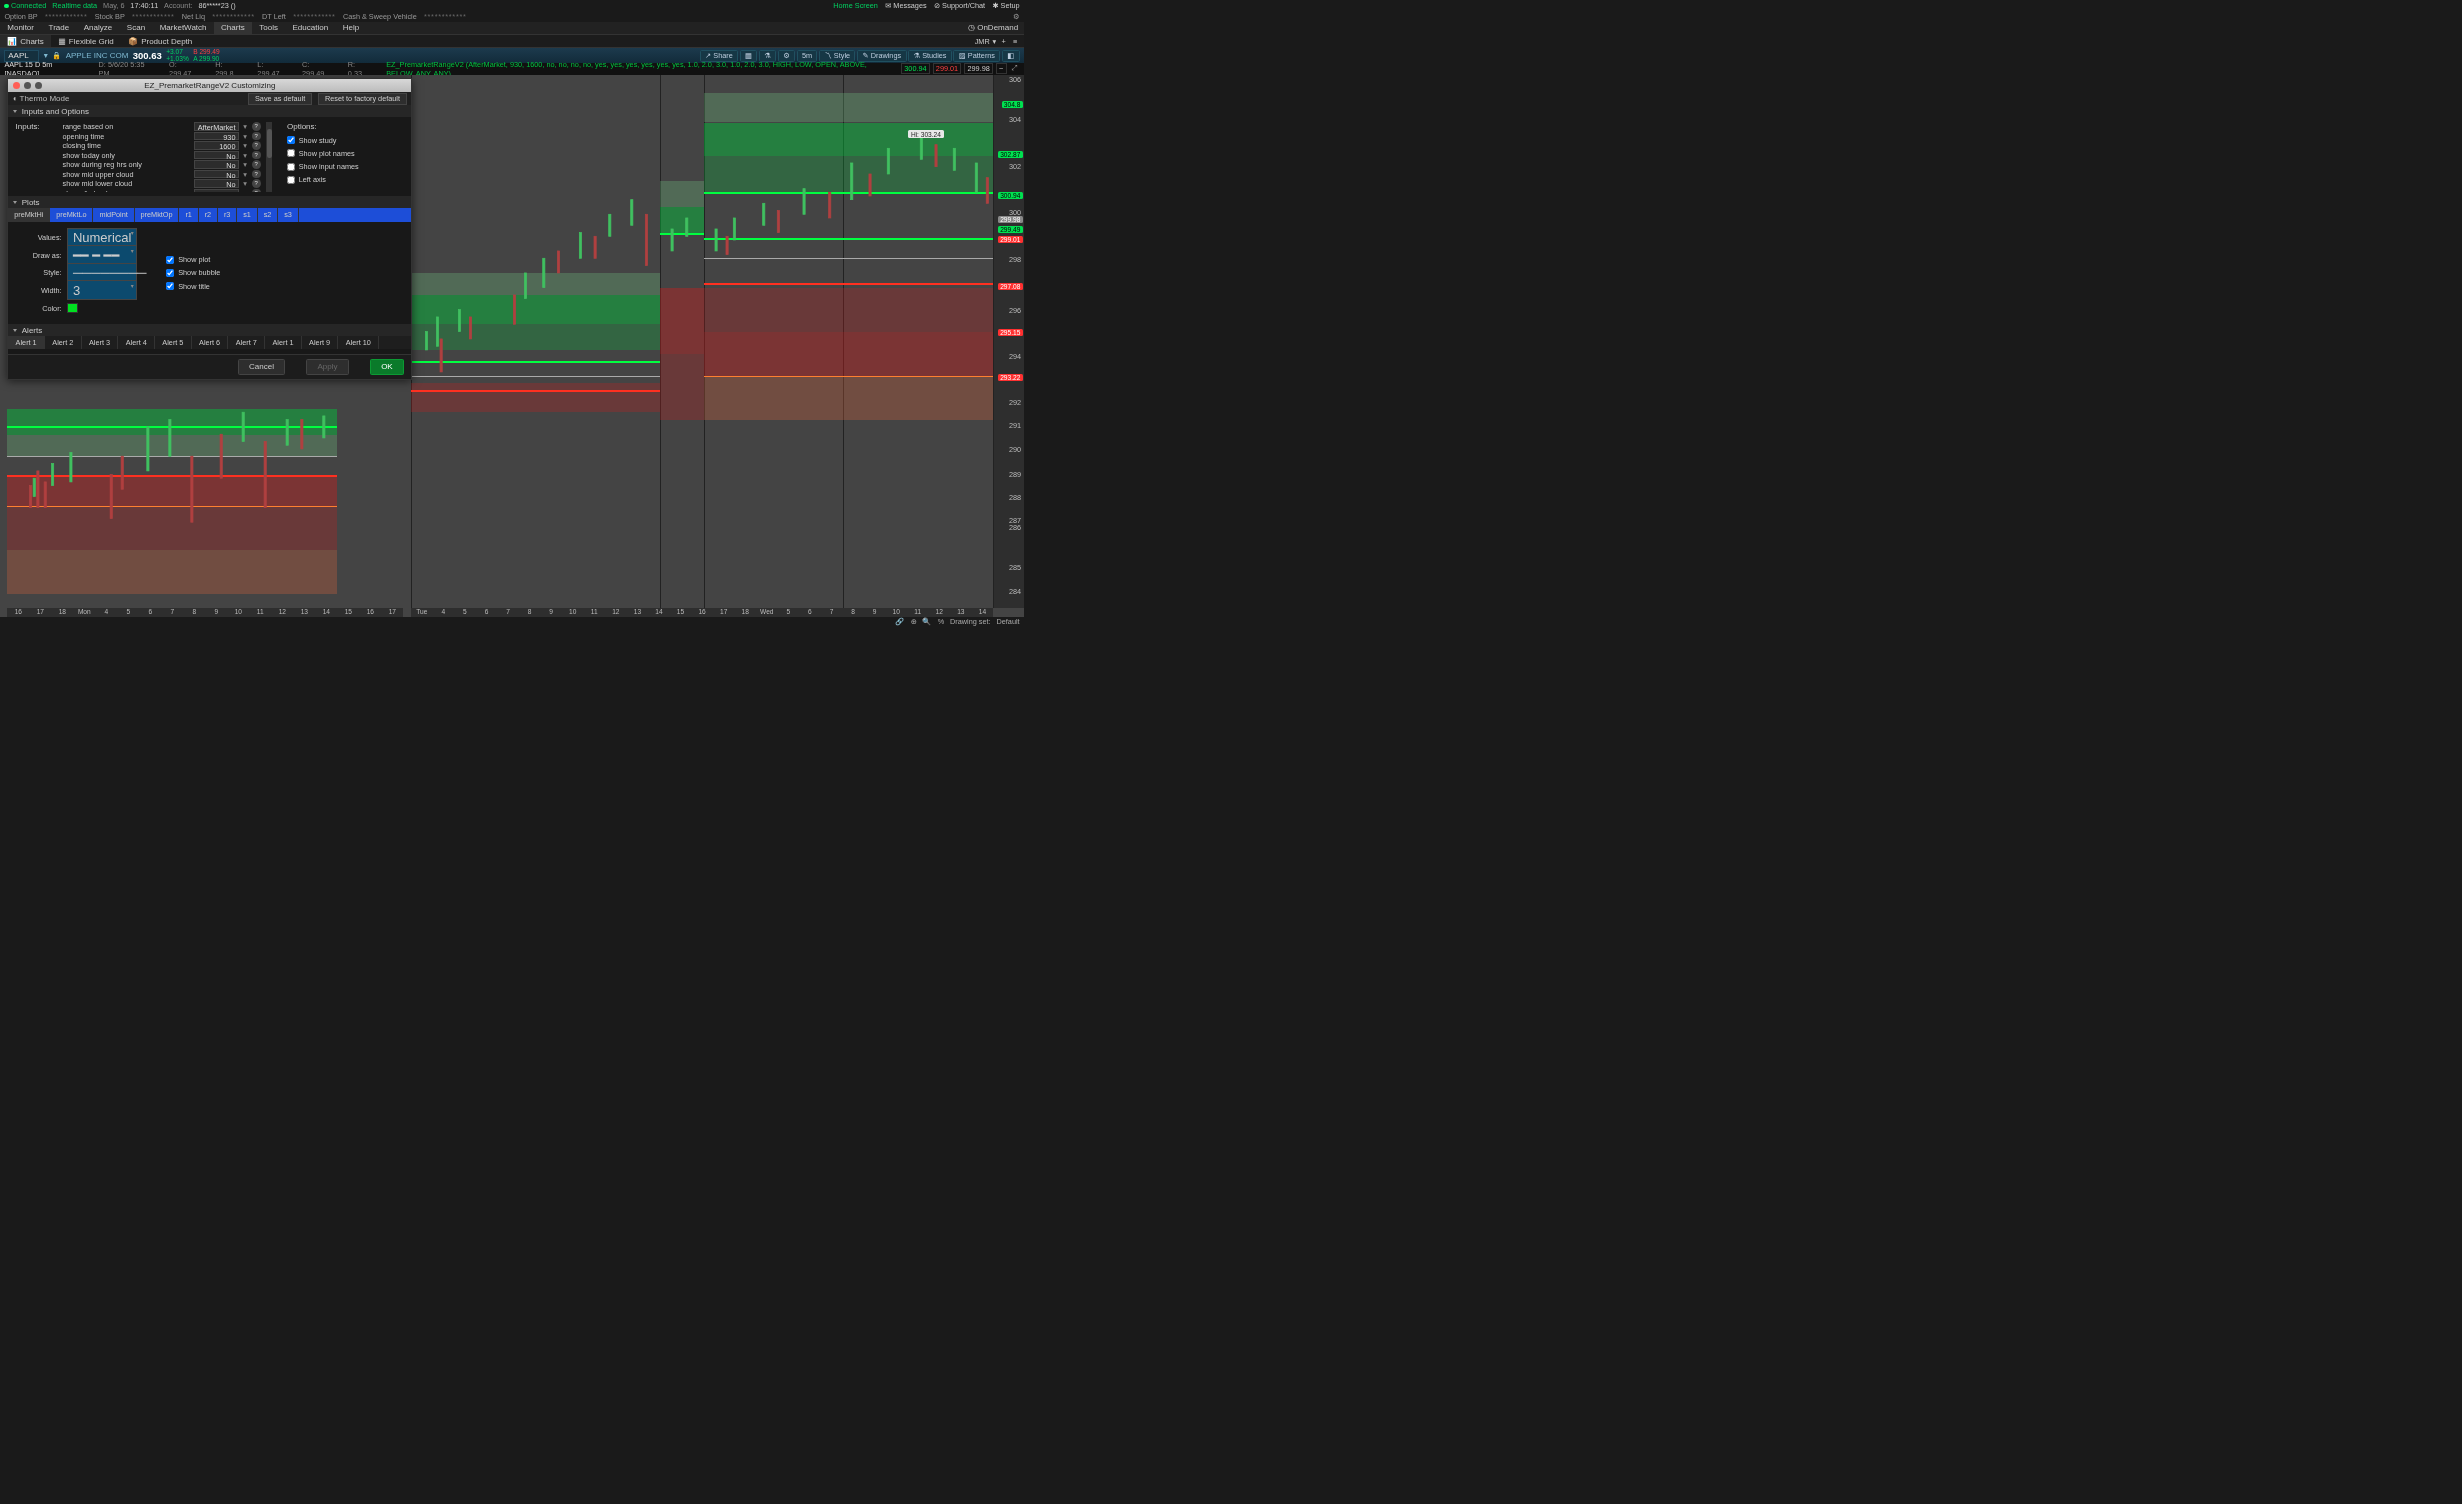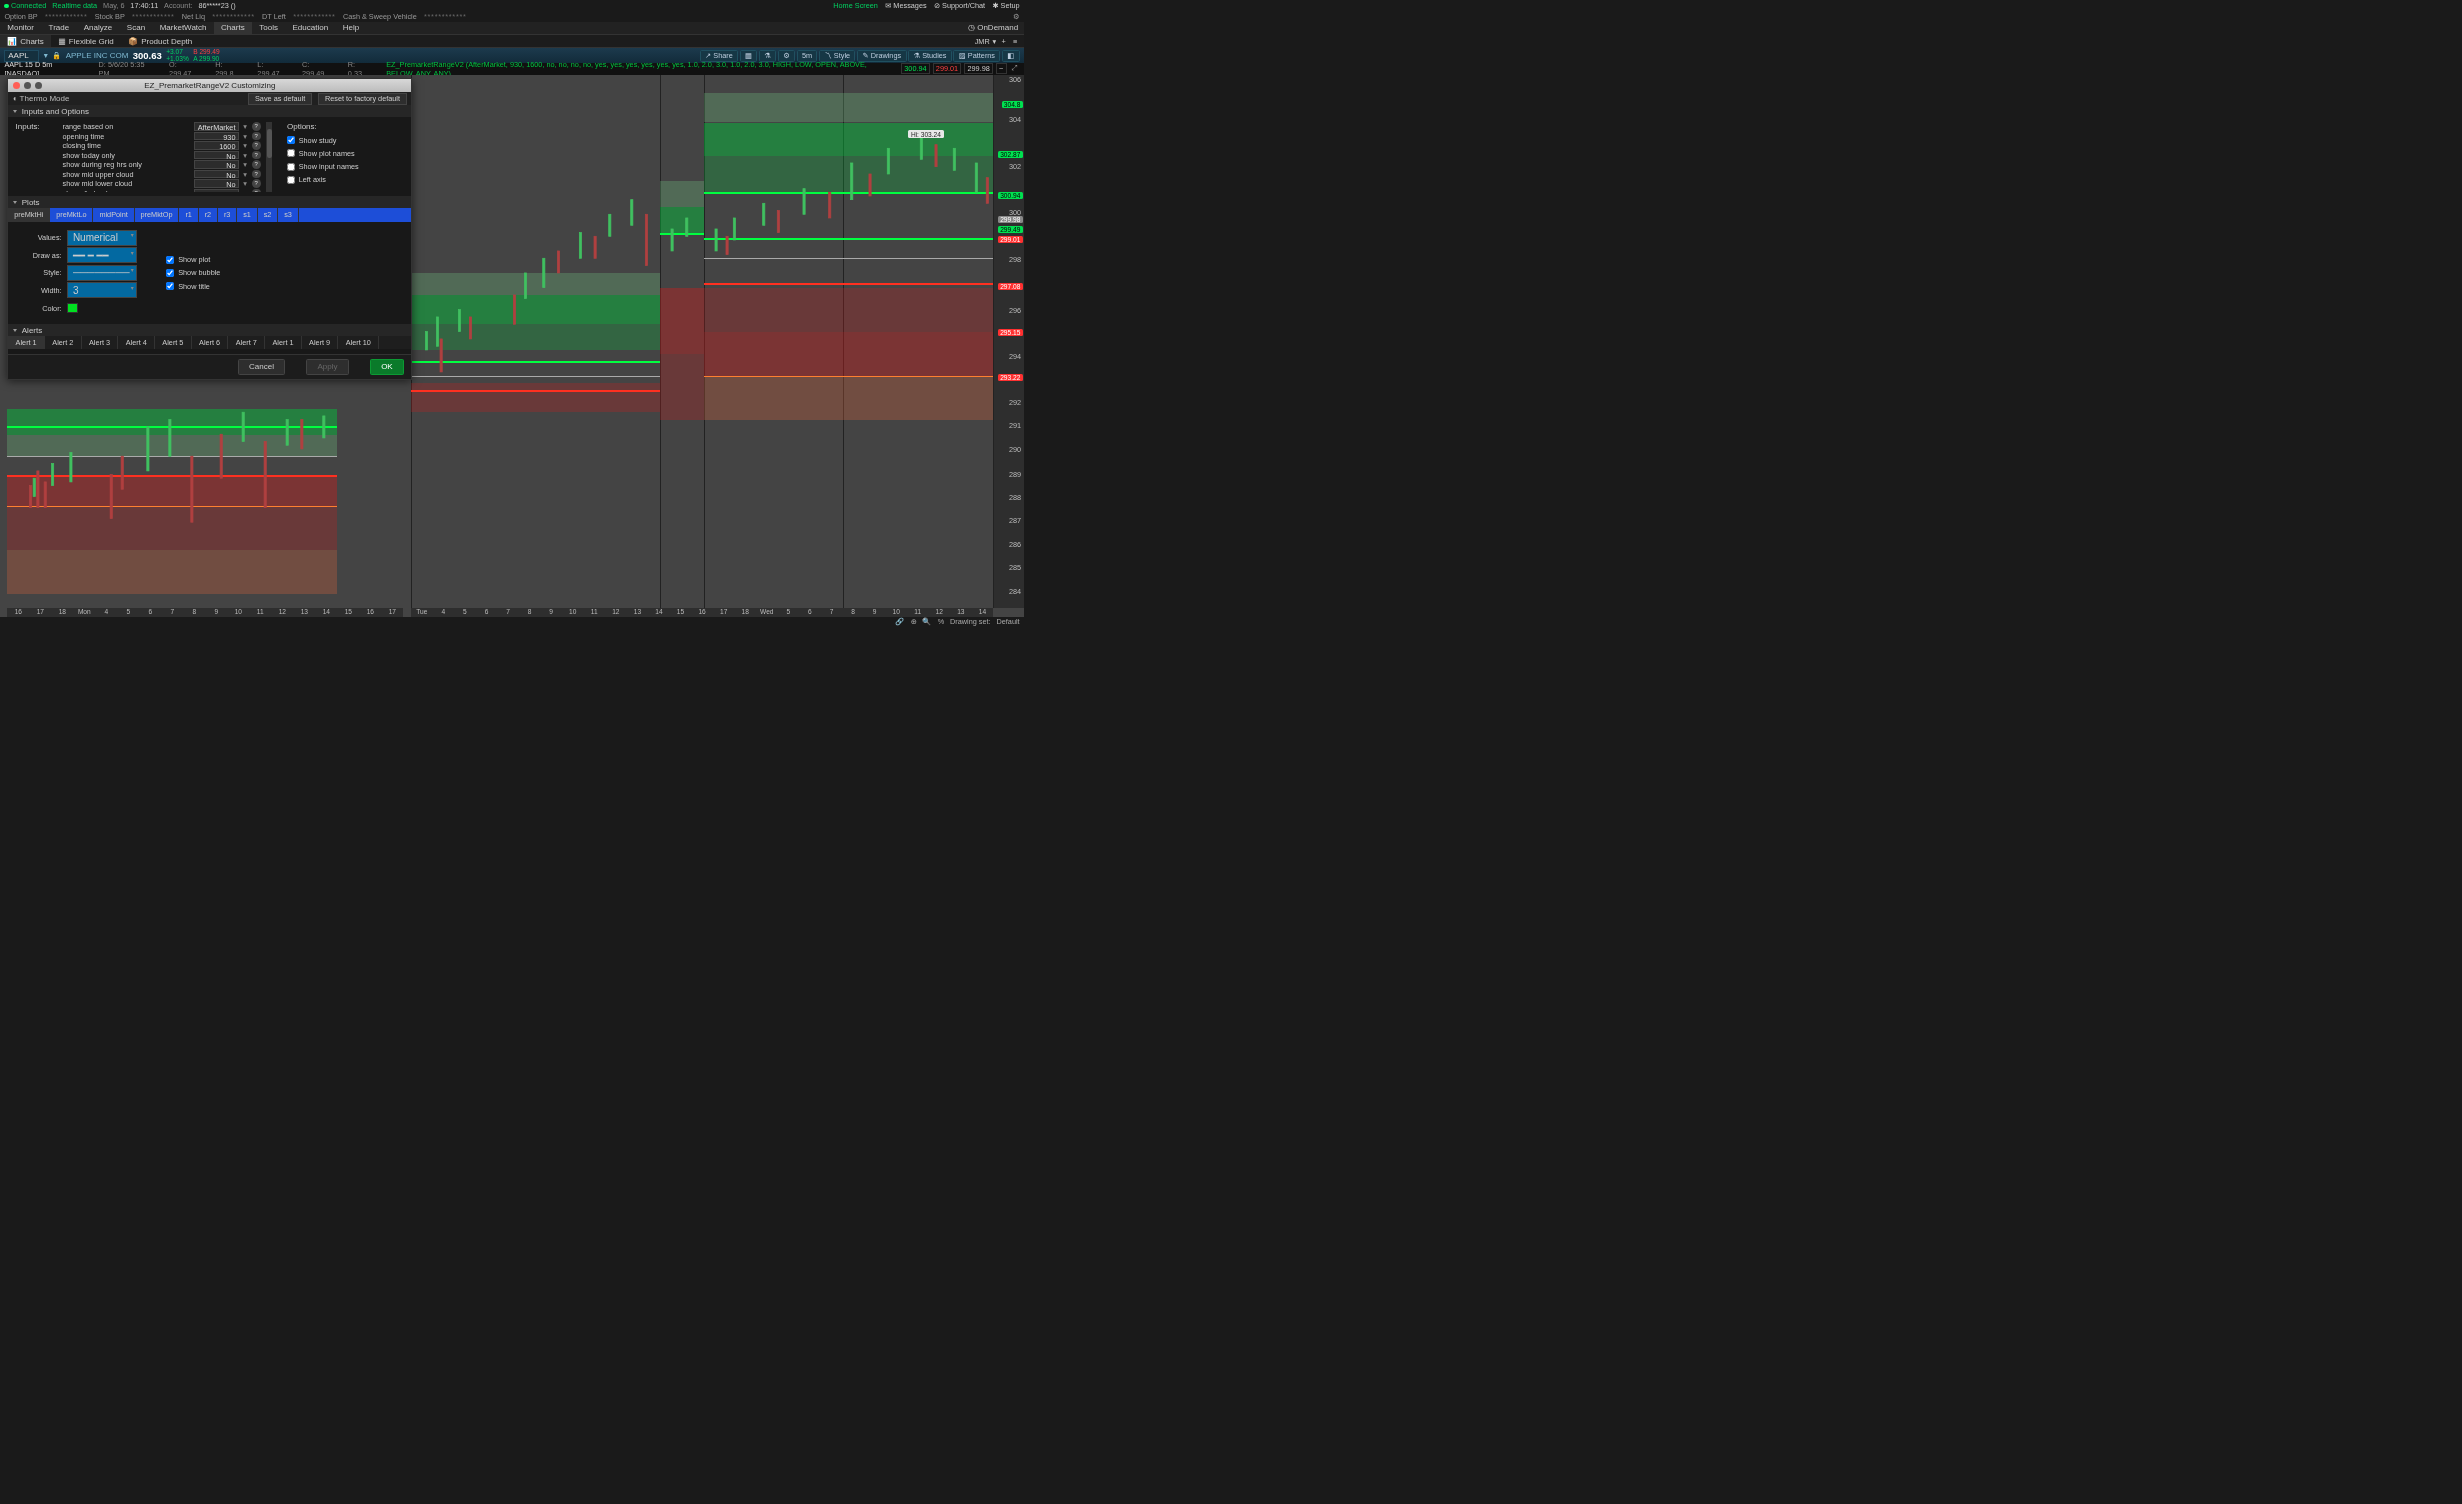--- a/index.html
+++ b/index.html
@@ -95,21 +95,21 @@
 .opts-col .ohdr { color:#ccc; margin-bottom:2.9px; }
 .chk { display:flex; align-items:center; gap:3.7px; font-size:7.3px; height:13.2px; }
 .chk input { width:8px; height:8px; }
 
 .plot-tabs { display:flex; background:#1d4ed8; }
 .plot-tabs .pt { padding:2.2px 5.9px; font-size:7.3px; cursor:pointer; border-right:0.7px solid #333; }
 .plot-tabs .pt.active { background:#333; }
 .plot-body { display:flex; padding:7.3px 10.3px; gap:29px;margin-left:8px; }
 .plot-left .prow { display:flex; align-items:center; gap:5.9px; height:17.6px; }
 .prow .plbl { width:35px; text-align:right; color:#ccc; font-size:7.3px; }
-.prow .psel { width:70px; background:#0369a1; border:0.7px solid #444; padding:1.5px 4.4px; color:#ccc; font-size:10px; position:relative; }
+.prow .psel { width:70px; background:#0c4a6e; border:0.7px solid #444; padding:1.5px 4.4px; color:#ccc; font-size:13px; position:relative; }
 .prow .psel::after { content:"▾"; position:absolute; right:2.9px; color:#888; font-size:5.9px; }
 .colorbox { width:10.3px; height:10.3px; background:#00e020; border:0.7px solid #333; }
 
 .alert-tabs { display:flex; background:#1e1e1e; }
 .alert-tabs .at { padding:2.2px 7.3px; font-size:7.3px; cursor:pointer; border-right:0.7px solid #333; }
 .alert-tabs .at.active { background:#333; }
 
 .modal-footer { display:flex; justify-content:flex-end; gap:21px; padding:4.4px 7.3px; background:#1c1c1c; border-top:0.7px solid #333; }
 .mfbtn { padding:2.2px 10.3px; font-size:8px; border:0.7px solid #444; background:#2e2e2e; color:#ccc; cursor:pointer; border-radius:1.5px; }
 .mfbtn.disabled { color:#666; }
@@ -345,21 +345,21 @@
       <div class="ylab" style="top: 133px;">300</div>
       <div class="ylab" style="top: 180px;">298</div>
       <div class="ylab" style="top: 231px;">296</div>
       <div class="ylab" style="top: 277px;">294</div>
       <div class="ylab" style="top: 323px;">292</div>
       <div class="ylab" style="top: 346px;">291</div>
       <div class="ylab" style="top: 370px;">290</div>
       <div class="ylab" style="top: 395px;">289</div>
       <div class="ylab" style="top: 418px;">288</div>
       <div class="ylab" style="top: 441px;">287</div>
-      <div class="ylab" style="top: 465px; margin-left: 28px;">286</div>
+      <div class="ylab" style="top: 448px; margin-left: 28px;">286</div>
       <div class="ylab" style="top: 488px;">285</div>
       <div class="ylab" style="top: 512px;">284</div>
       <div class="ytag g" style="top: 26px;">304.8</div>
       <div class="ytag g" style="top: 76px;">302.87</div>
       <div class="ytag g" style="top: 117px;">300.94</div>
       <div class="ytag gr" style="top: 141px;">299.98</div>
       <div class="ytag g" style="top: 151px;">299.49</div>
       <div class="ytag r" style="top: 161px;">299.01</div>
       <div class="ytag r" style="top: 208px;">297.08</div>
       <div class="ytag r" style="top: 254px;">295.15</div>

